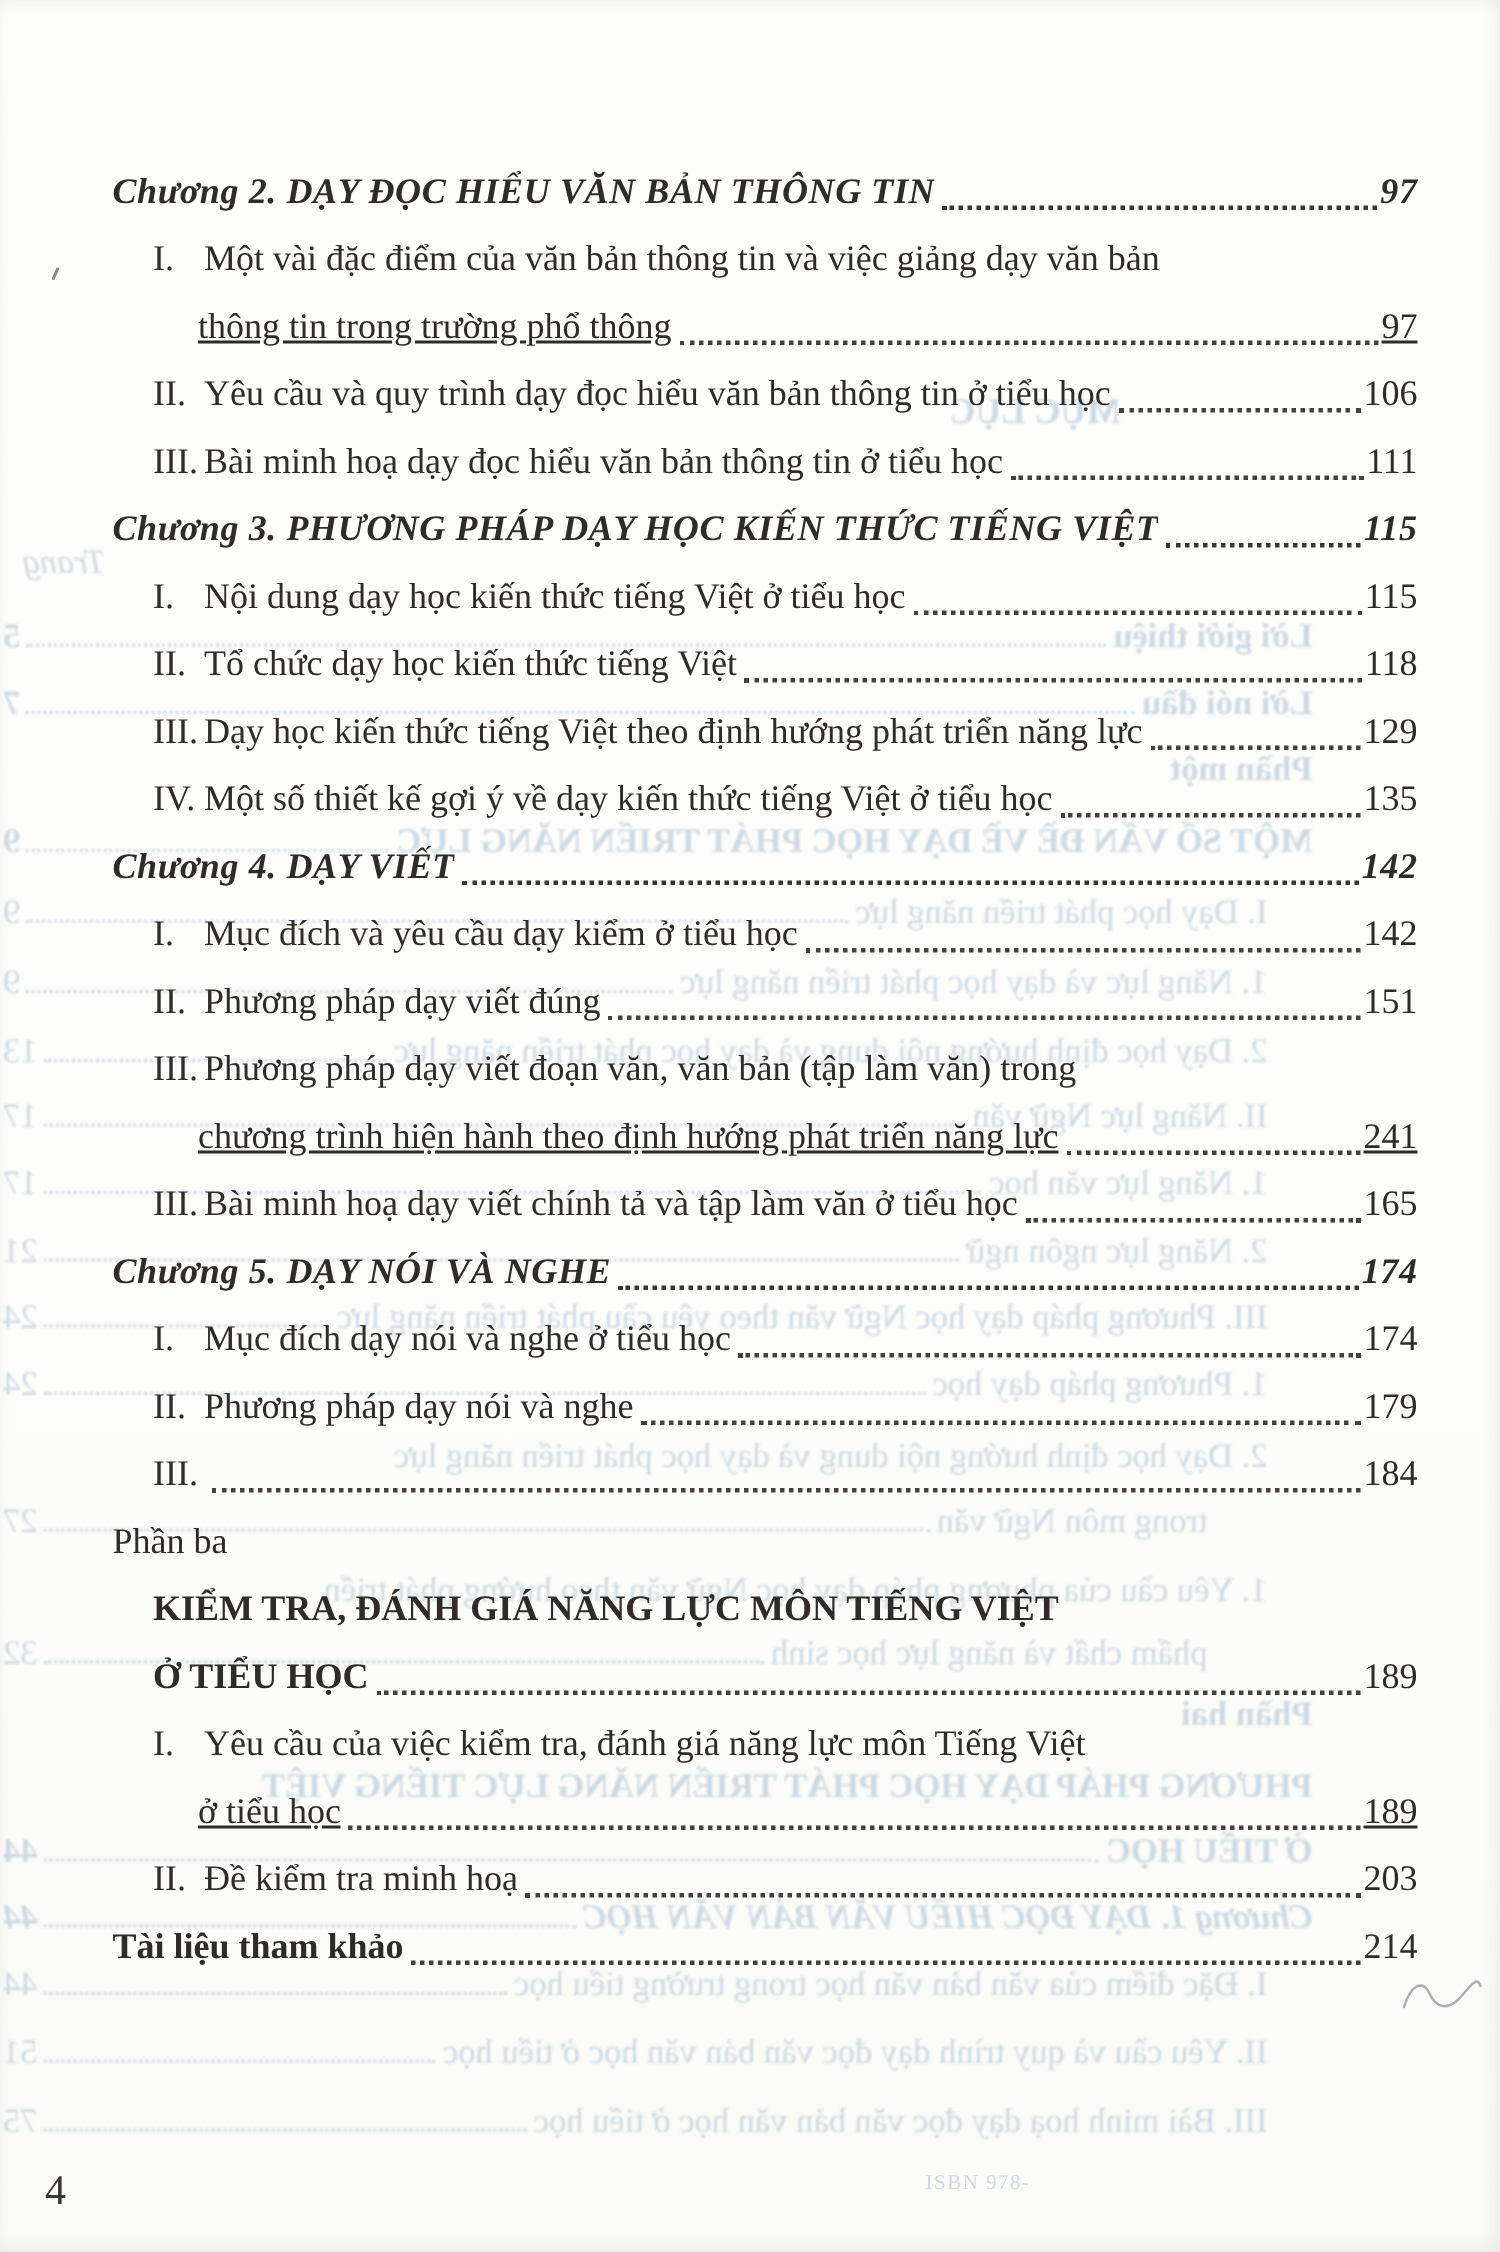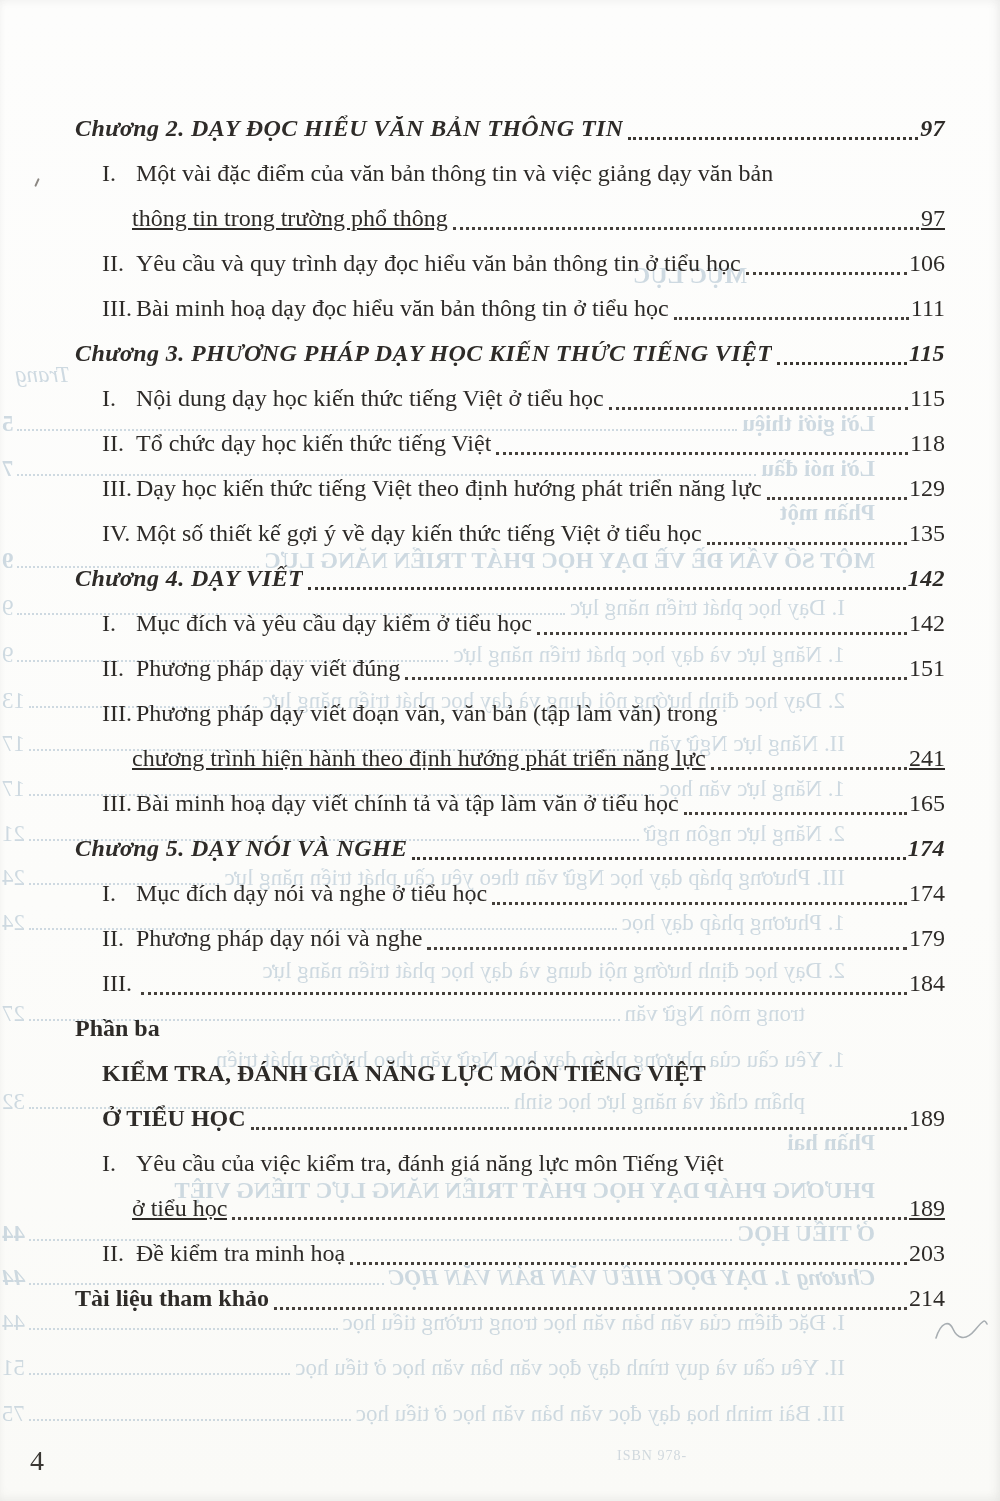--- a/index.html
+++ b/index.html
@@ -33,21 +33,21 @@
   .row{display:flex;height:45px;font-size:24px;}
   .row span{line-height:45px;white-space:nowrap;}
   .row .lbl{flex:0 1 auto;overflow:hidden;}
   .row .rn{flex:0 0 auto;min-width:30px;padding-right:4px;}
   .row .dots{flex:1 1 auto;border-bottom:3px dotted #45403b;align-self:flex-end;margin:0 2px 11px 5px;min-width:12px;}
   .row .pg{flex:0 0 auto;}
   .chapter{font-weight:bold;font-style:italic;letter-spacing:.4px;}
   .chapter .dots{border-bottom-color:#3a3631;}
   .item{padding-left:27px;}
   .cont{padding-left:57px;text-decoration:underline;}
-  .part{font-weight:bold;}
+  .part{font-weight:normal;}
   .part-indent{padding-left:27px;font-weight:bold;align-items:flex-end;}
   .bold-lbl .lbl{font-weight:bold;}
   .pg-it{font-weight:bold;font-style:italic;}
   
   .folio{position:absolute;left:30px;top:1445px;font-size:28px;color:#3a3733;}
   .speck{position:absolute;left:36px;top:178px;width:2px;height:9px;background:#6f6a64;transform:rotate(24deg);border-radius:1px;opacity:.8;}
   .scribble{position:absolute;left:933px;top:1316px;opacity:.75;}
 </style>
 </head>
 <body>

